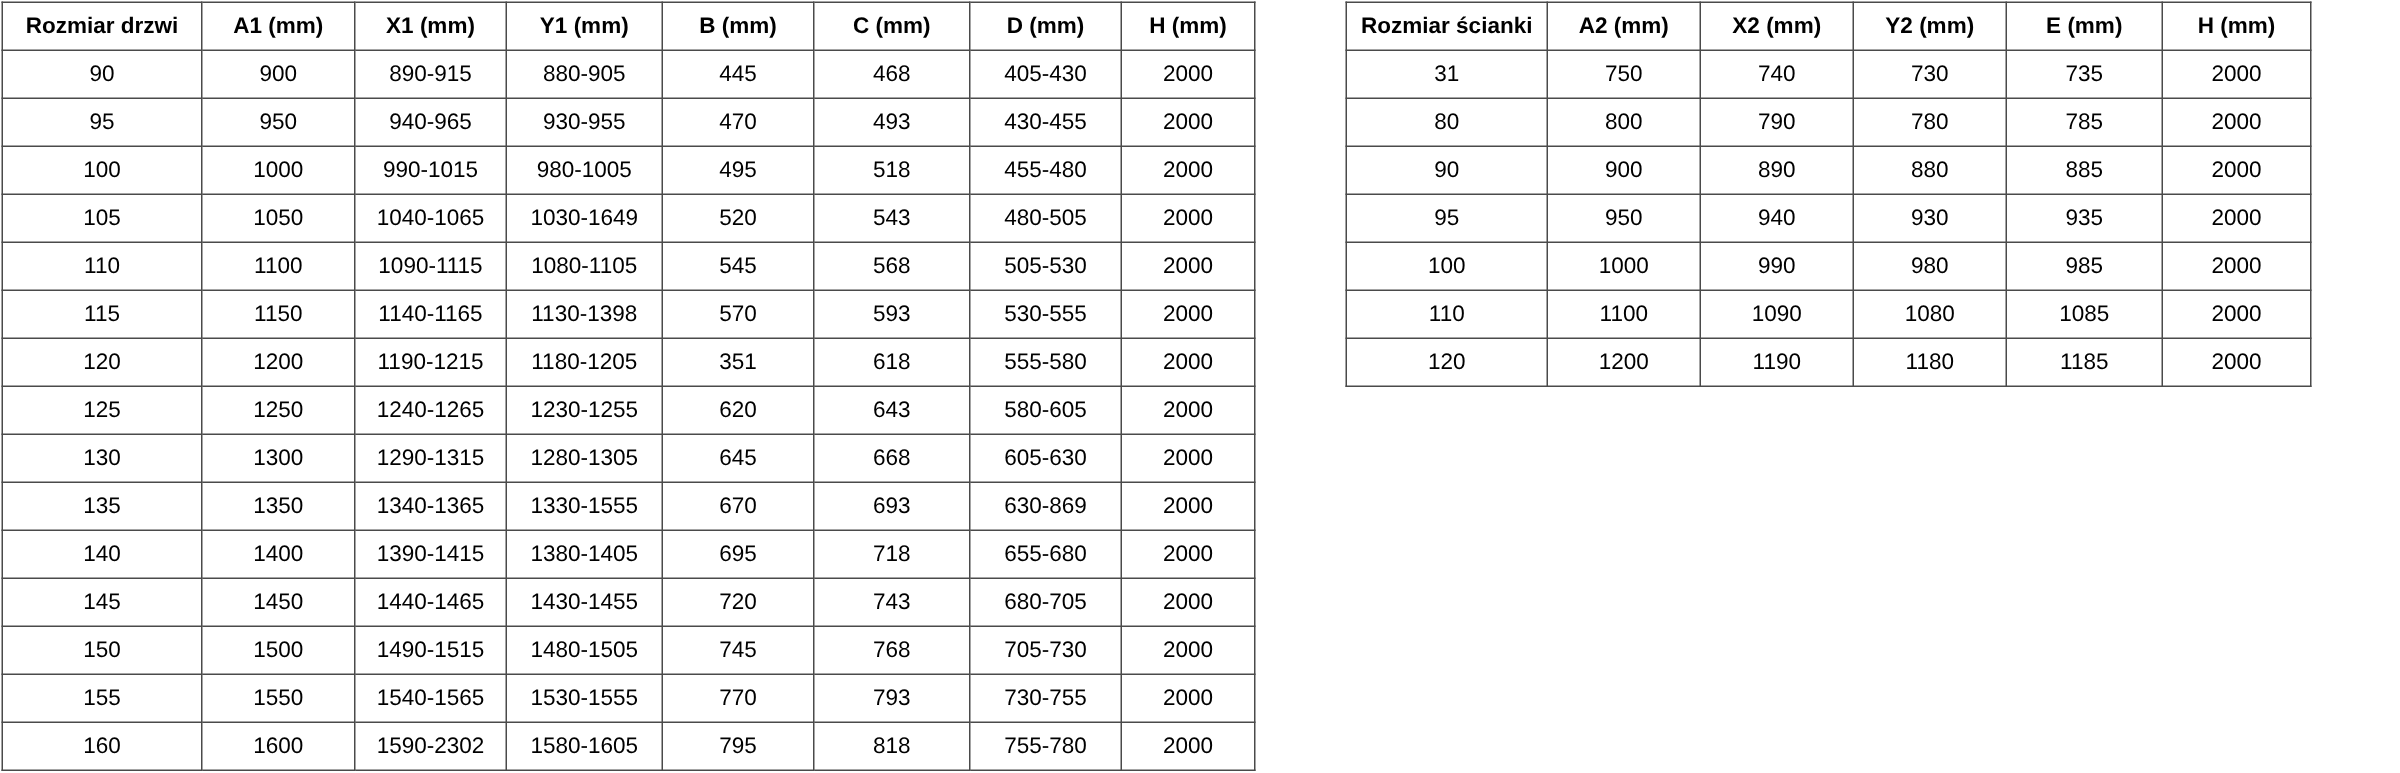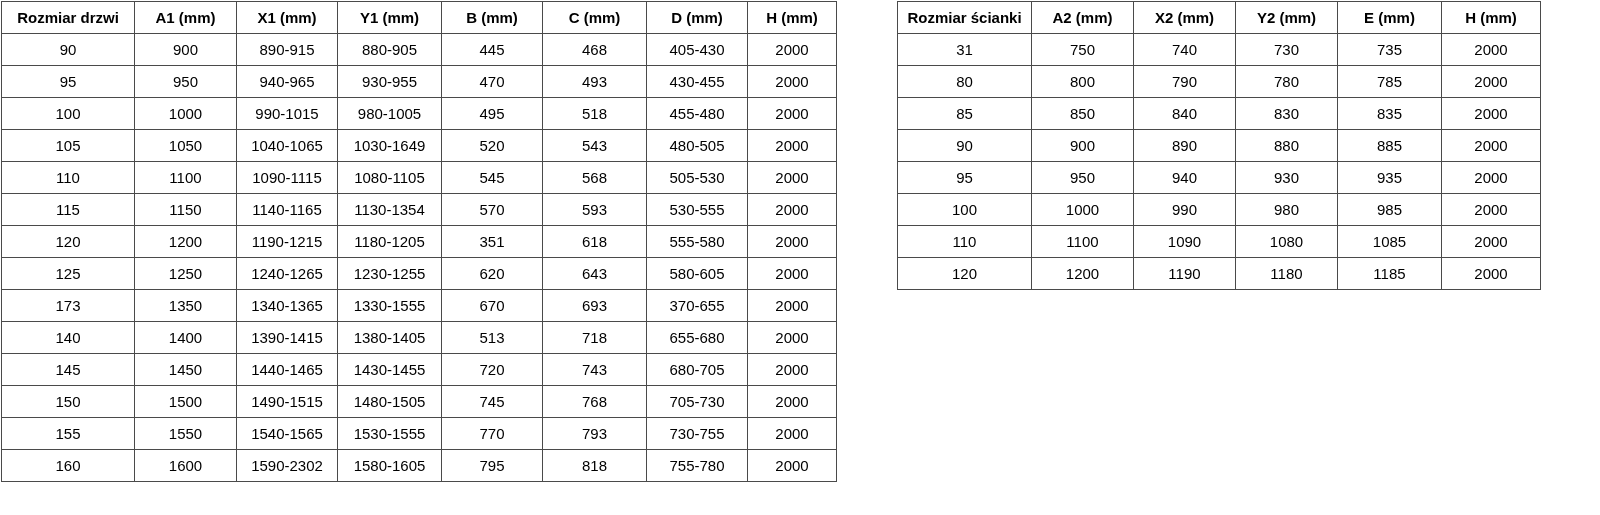--- a/index.html
+++ b/index.html
@@ -113,21 +113,21 @@
         <td>1080-1105</td>
         <td>545</td>
         <td>568</td>
         <td>505-530</td>
         <td>2000</td>
       </tr>
       <tr>
         <td>115</td>
         <td>1150</td>
         <td>1140-1165</td>
-        <td>1130-1354</td>
+        <td>1130-1398</td>
         <td>570</td>
         <td>593</td>
         <td>530-555</td>
         <td>2000</td>
       </tr>
       <tr>
         <td>120</td>
         <td>1200</td>
         <td>1190-1215</td>
         <td>1180-1205</td>
@@ -140,35 +140,45 @@
         <td>125</td>
         <td>1250</td>
         <td>1240-1265</td>
         <td>1230-1255</td>
         <td>620</td>
         <td>643</td>
         <td>580-605</td>
         <td>2000</td>
       </tr>
       <tr>
-        <td>173</td>
+        <td>130</td>
+        <td>1300</td>
+        <td>1290-1315</td>
+        <td>1280-1305</td>
+        <td>645</td>
+        <td>668</td>
+        <td>605-630</td>
+        <td>2000</td>
+      </tr>
+      <tr>
+        <td>135</td>
         <td>1350</td>
         <td>1340-1365</td>
         <td>1330-1555</td>
         <td>670</td>
         <td>693</td>
-        <td>370-655</td>
+        <td>630-869</td>
         <td>2000</td>
       </tr>
       <tr>
         <td>140</td>
         <td>1400</td>
         <td>1390-1415</td>
         <td>1380-1405</td>
-        <td>513</td>
+        <td>695</td>
         <td>718</td>
         <td>655-680</td>
         <td>2000</td>
       </tr>
       <tr>
         <td>145</td>
         <td>1450</td>
         <td>1440-1465</td>
         <td>1430-1455</td>
         <td>720</td>
@@ -239,28 +249,20 @@
       </tr>
       <tr>
         <td>80</td>
         <td>800</td>
         <td>790</td>
         <td>780</td>
         <td>785</td>
         <td>2000</td>
       </tr>
       <tr>
-        <td>85</td>
-        <td>850</td>
-        <td>840</td>
-        <td>830</td>
-        <td>835</td>
-        <td>2000</td>
-      </tr>
-      <tr>
         <td>90</td>
         <td>900</td>
         <td>890</td>
         <td>880</td>
         <td>885</td>
         <td>2000</td>
       </tr>
       <tr>
         <td>95</td>
         <td>950</td>

